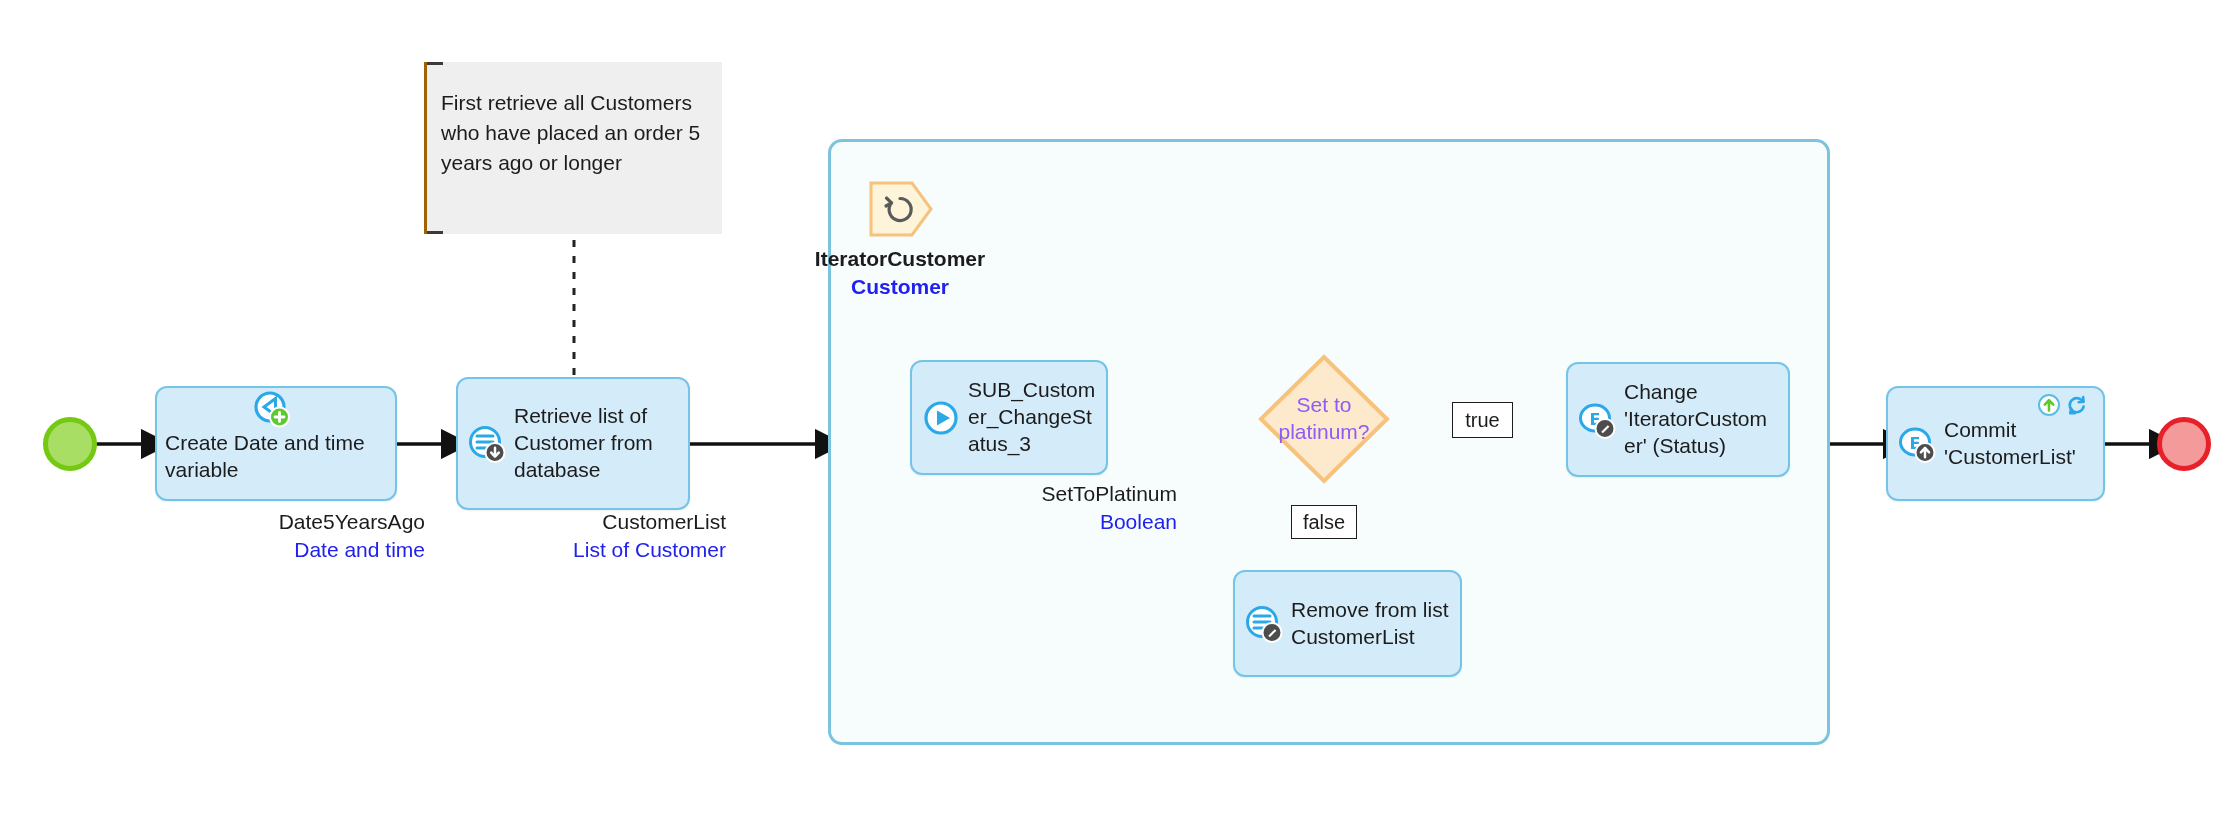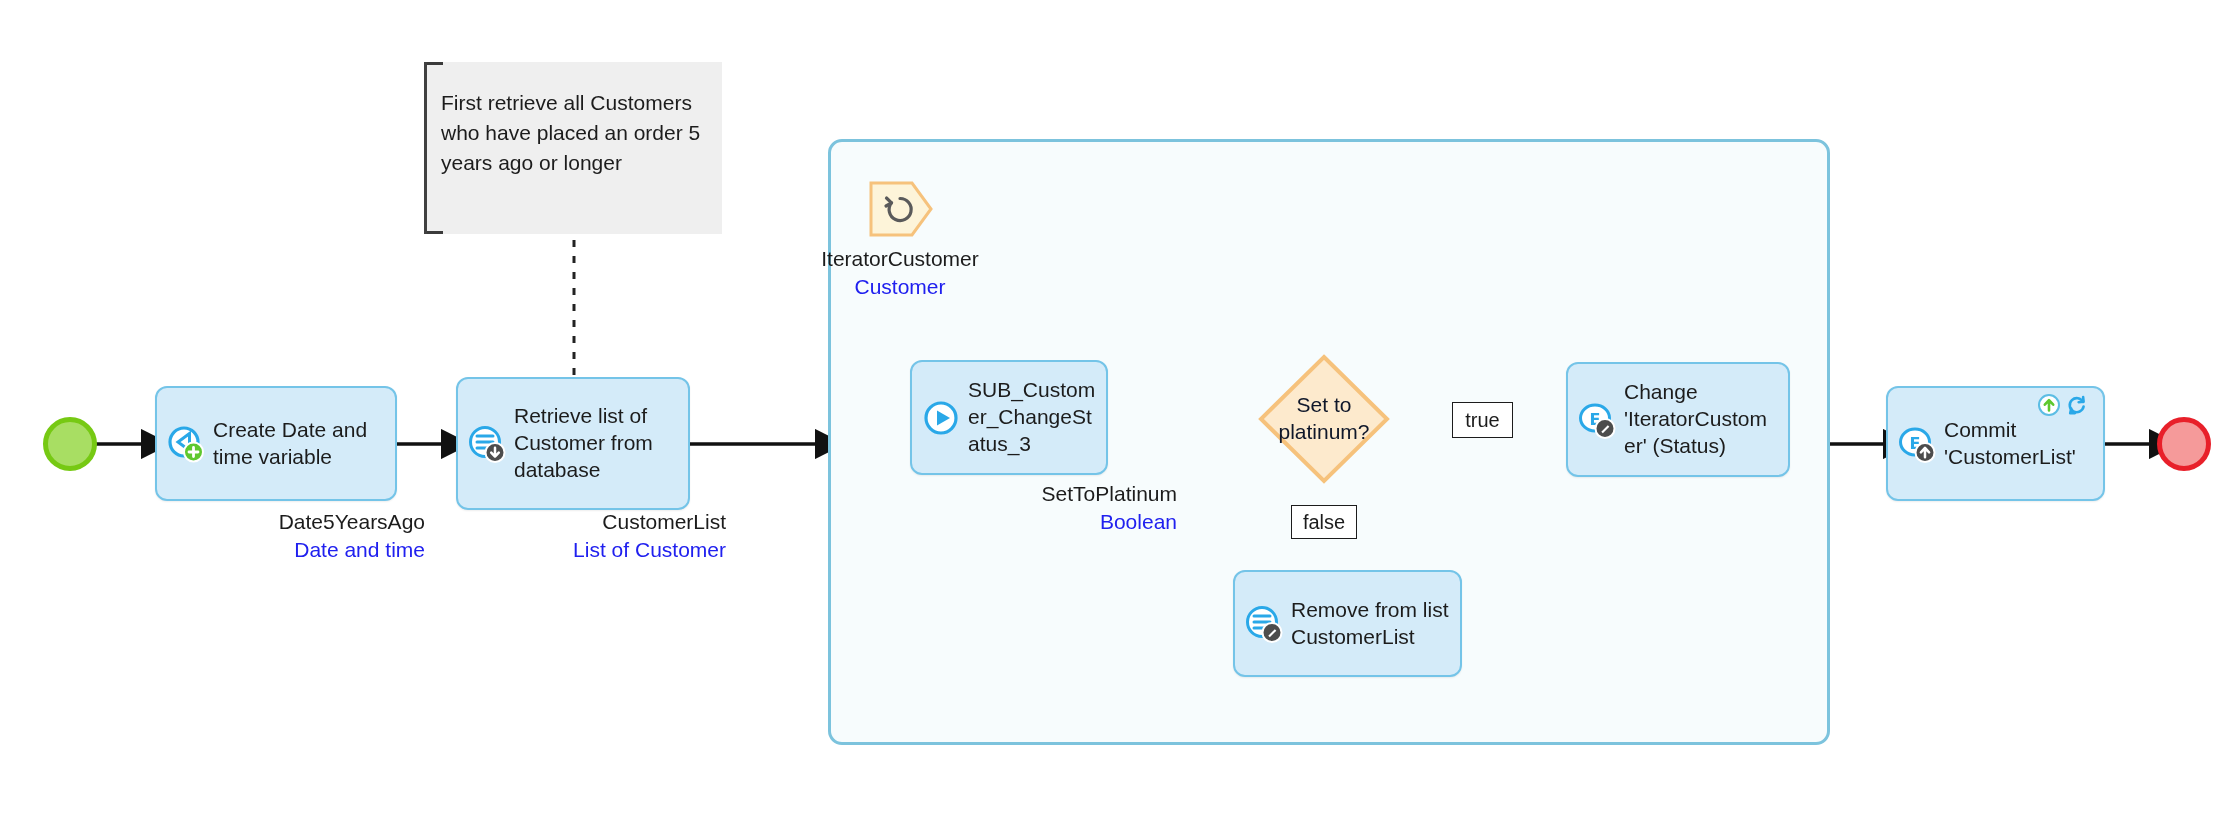--- a/index.html
+++ b/index.html
@@ -73,40 +73,40 @@
 
   
   .diamond-wrap { position: absolute; }
   .diamond-wrap .dtext {
     position: absolute;
     left: 0; right: 0; top: 50%;
     transform: translateY(-50%);
     text-align: center;
     font-size: 21px;
     line-height: 1.28;
-    color: #0f172a;
+    color: #8b5cf6;
     pointer-events: none;
   }
 
   
   .cond-label {
     border: 1.6px solid #1c1c1c;
     background: #ffffff;
     font-size: 20px;
     color: #1c1c1c;
     display: flex;
     align-items: center;
     justify-content: center;
     padding: 1px 6px;
   }
 
   
   .annotation {
     background: #efefef;
-    border-left: 3px solid #404040;
+    border-left: 3px solid #a16207;
     padding: 0;
   }
   .annotation .ann-bracket-top,
   .annotation .ann-bracket-bot {
     position: absolute;
     left: 0;
     width: 16px;
     height: 3px;
     background: #3b3b3b;
   }
@@ -166,21 +166,21 @@
   </svg>
 
   <div class="abs annotation" style="left:424px; top:62px; width:298px; height:172px;">
     <span class="ann-bracket-top"></span>
     <span class="ann-bracket-bot"></span>
     <div class="ann-text">First retrieve all Customers who have placed an order 5 years ago or longer</div>
   </div>
 
   <div class="abs event-circle event-start" style="left:43px; top:417px; width:54px; height:54px;"></div>
 
-  <div class="abs activity" style="left:155px; top:386px; width:242px; height:115px;">
+  <div class="abs activity" style="left:155px; top:386px; width:242px; height:115px;flex-direction:column;">
     <span class="act-icon">
       <svg width="42" height="42" viewBox="0 0 42 42">
         <circle cx="19" cy="19" r="14" fill="#ffffff" stroke="#2aa8e8" stroke-width="3.2"></circle>
         <path d="M24.5 10.5 L24.5 27.5 L13 19 Z" fill="none" stroke="#2aa8e8" stroke-width="3"></path>
         <circle cx="28.5" cy="29" r="9.5" fill="#5ec82f" stroke="#ffffff" stroke-width="2"></circle>
         <path d="M28.5 24.5 L28.5 33.5 M24 29 L33 29" stroke="#ffffff" stroke-width="2.8" stroke-linecap="round"></path>
       </svg>
     </span>
     <span class="act-label">Create Date and time variable</span>
   </div>
@@ -207,21 +207,21 @@
 
   <div class="abs loop-container" style="left:828px; top:139px; width:1002px; height:606px;"></div>
 
   <div class="abs loop-marker" style="left:868px; top:180px; width:66px; height:58px;">
     <svg width="66" height="58" viewBox="0 0 66 58">
       <path d="M3 3 H44 L63 29 L44 55 H3 Z" fill="#fdf4d9" stroke="#f6c27c" stroke-width="3"></path>
       <path d="M32 18.5 a11 11 0 1 1 -8.5 4.2" fill="none" stroke="#5a5a5a" stroke-width="3.2" stroke-linecap="round"></path>
       <path d="M18.5 18 L23.5 22.8 L18 26" fill="none" stroke="#5a5a5a" stroke-width="3.2" stroke-linecap="round" stroke-linejoin="round"></path>
     </svg>
   </div>
-  <div class="abs caption" style="left:750px; top:245px; width:300px; text-align:center;">
+  <div class="abs caption" style="left:750px; top:245px; width:300px; text-align:center;font-weight:bold;">
     <span class="cap-name">IteratorCustomer</span>
     <span class="cap-type">Customer</span>
   </div>
 
   <div class="abs activity" style="left:910px; top:360px; width:198px; height:115px;">
     <span class="act-icon">
       <svg width="42" height="42" viewBox="0 0 42 42">
         <circle cx="21" cy="21" r="15" fill="#ffffff" stroke="#2aa8e8" stroke-width="3.2"></circle>
         <path d="M17 13.5 L30 21 L17 28.5 Z" fill="#2aa8e8"></path>
       </svg>

